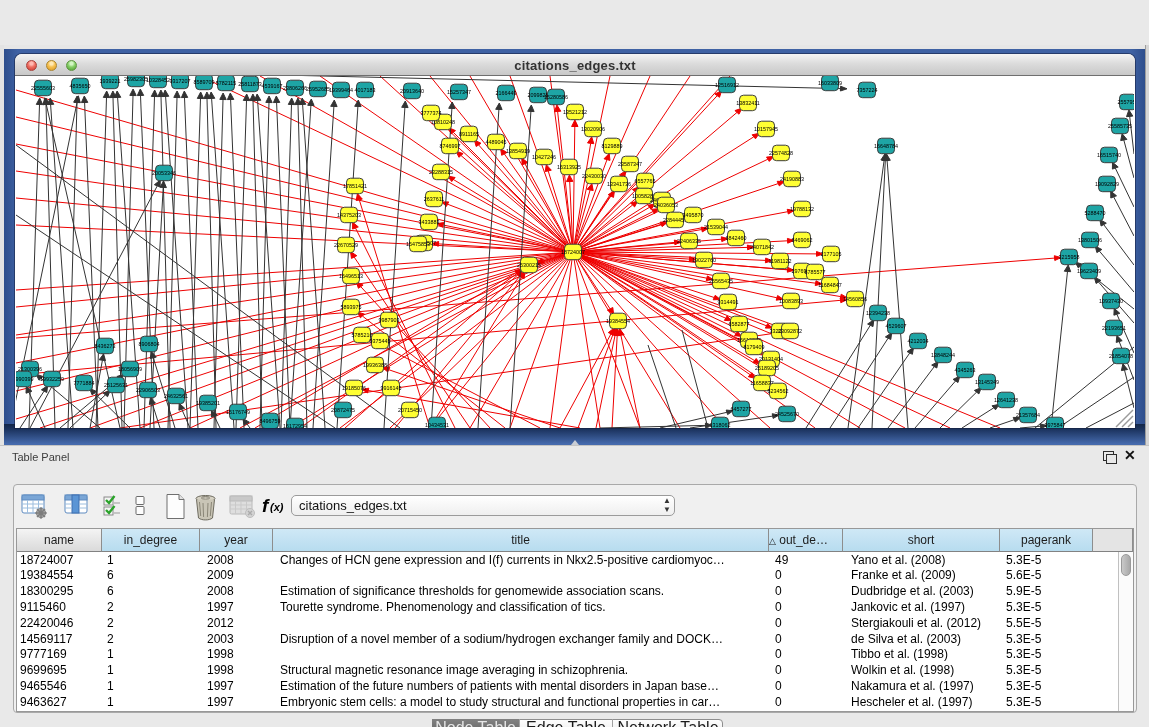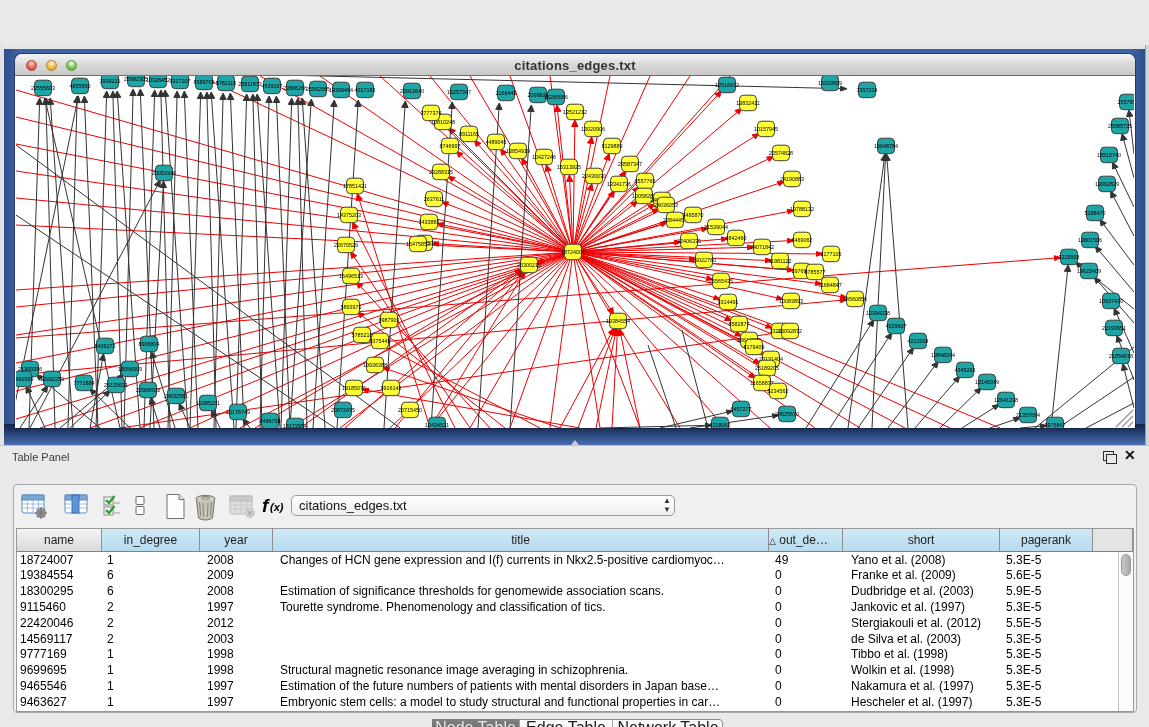--- a/index.html
+++ b/index.html
@@ -831,20 +831,21 @@
       <span style="left:107px">2</span>
       <span style="left:207px">2012</span>
       <span style="left:775px">0</span>
       <span style="left:851px">Stergiakouli et al. (2012)</span>
       <span style="left:1006px">5.5E-5</span>
     </div>
 <div class="row" style="top:586.5px">
       <span style="left:20px">14569117</span>
       <span style="left:107px">2</span>
       <span style="left:207px">2003</span>
+      <span style="left:280px">Disruption of a novel member of a sodium/hydrogen exchanger family and DOCK…</span>
       <span style="left:775px">0</span>
       <span style="left:851px">de Silva et al. (2003)</span>
       <span style="left:1006px">5.3E-5</span>
     </div>
 <div class="row" style="top:602.3px">
       <span style="left:20px">9777169</span>
       <span style="left:107px">1</span>
       <span style="left:207px">1998</span>
       <span style="left:775px">0</span>
       <span style="left:851px">Tibbo et al. (1998)</span>

